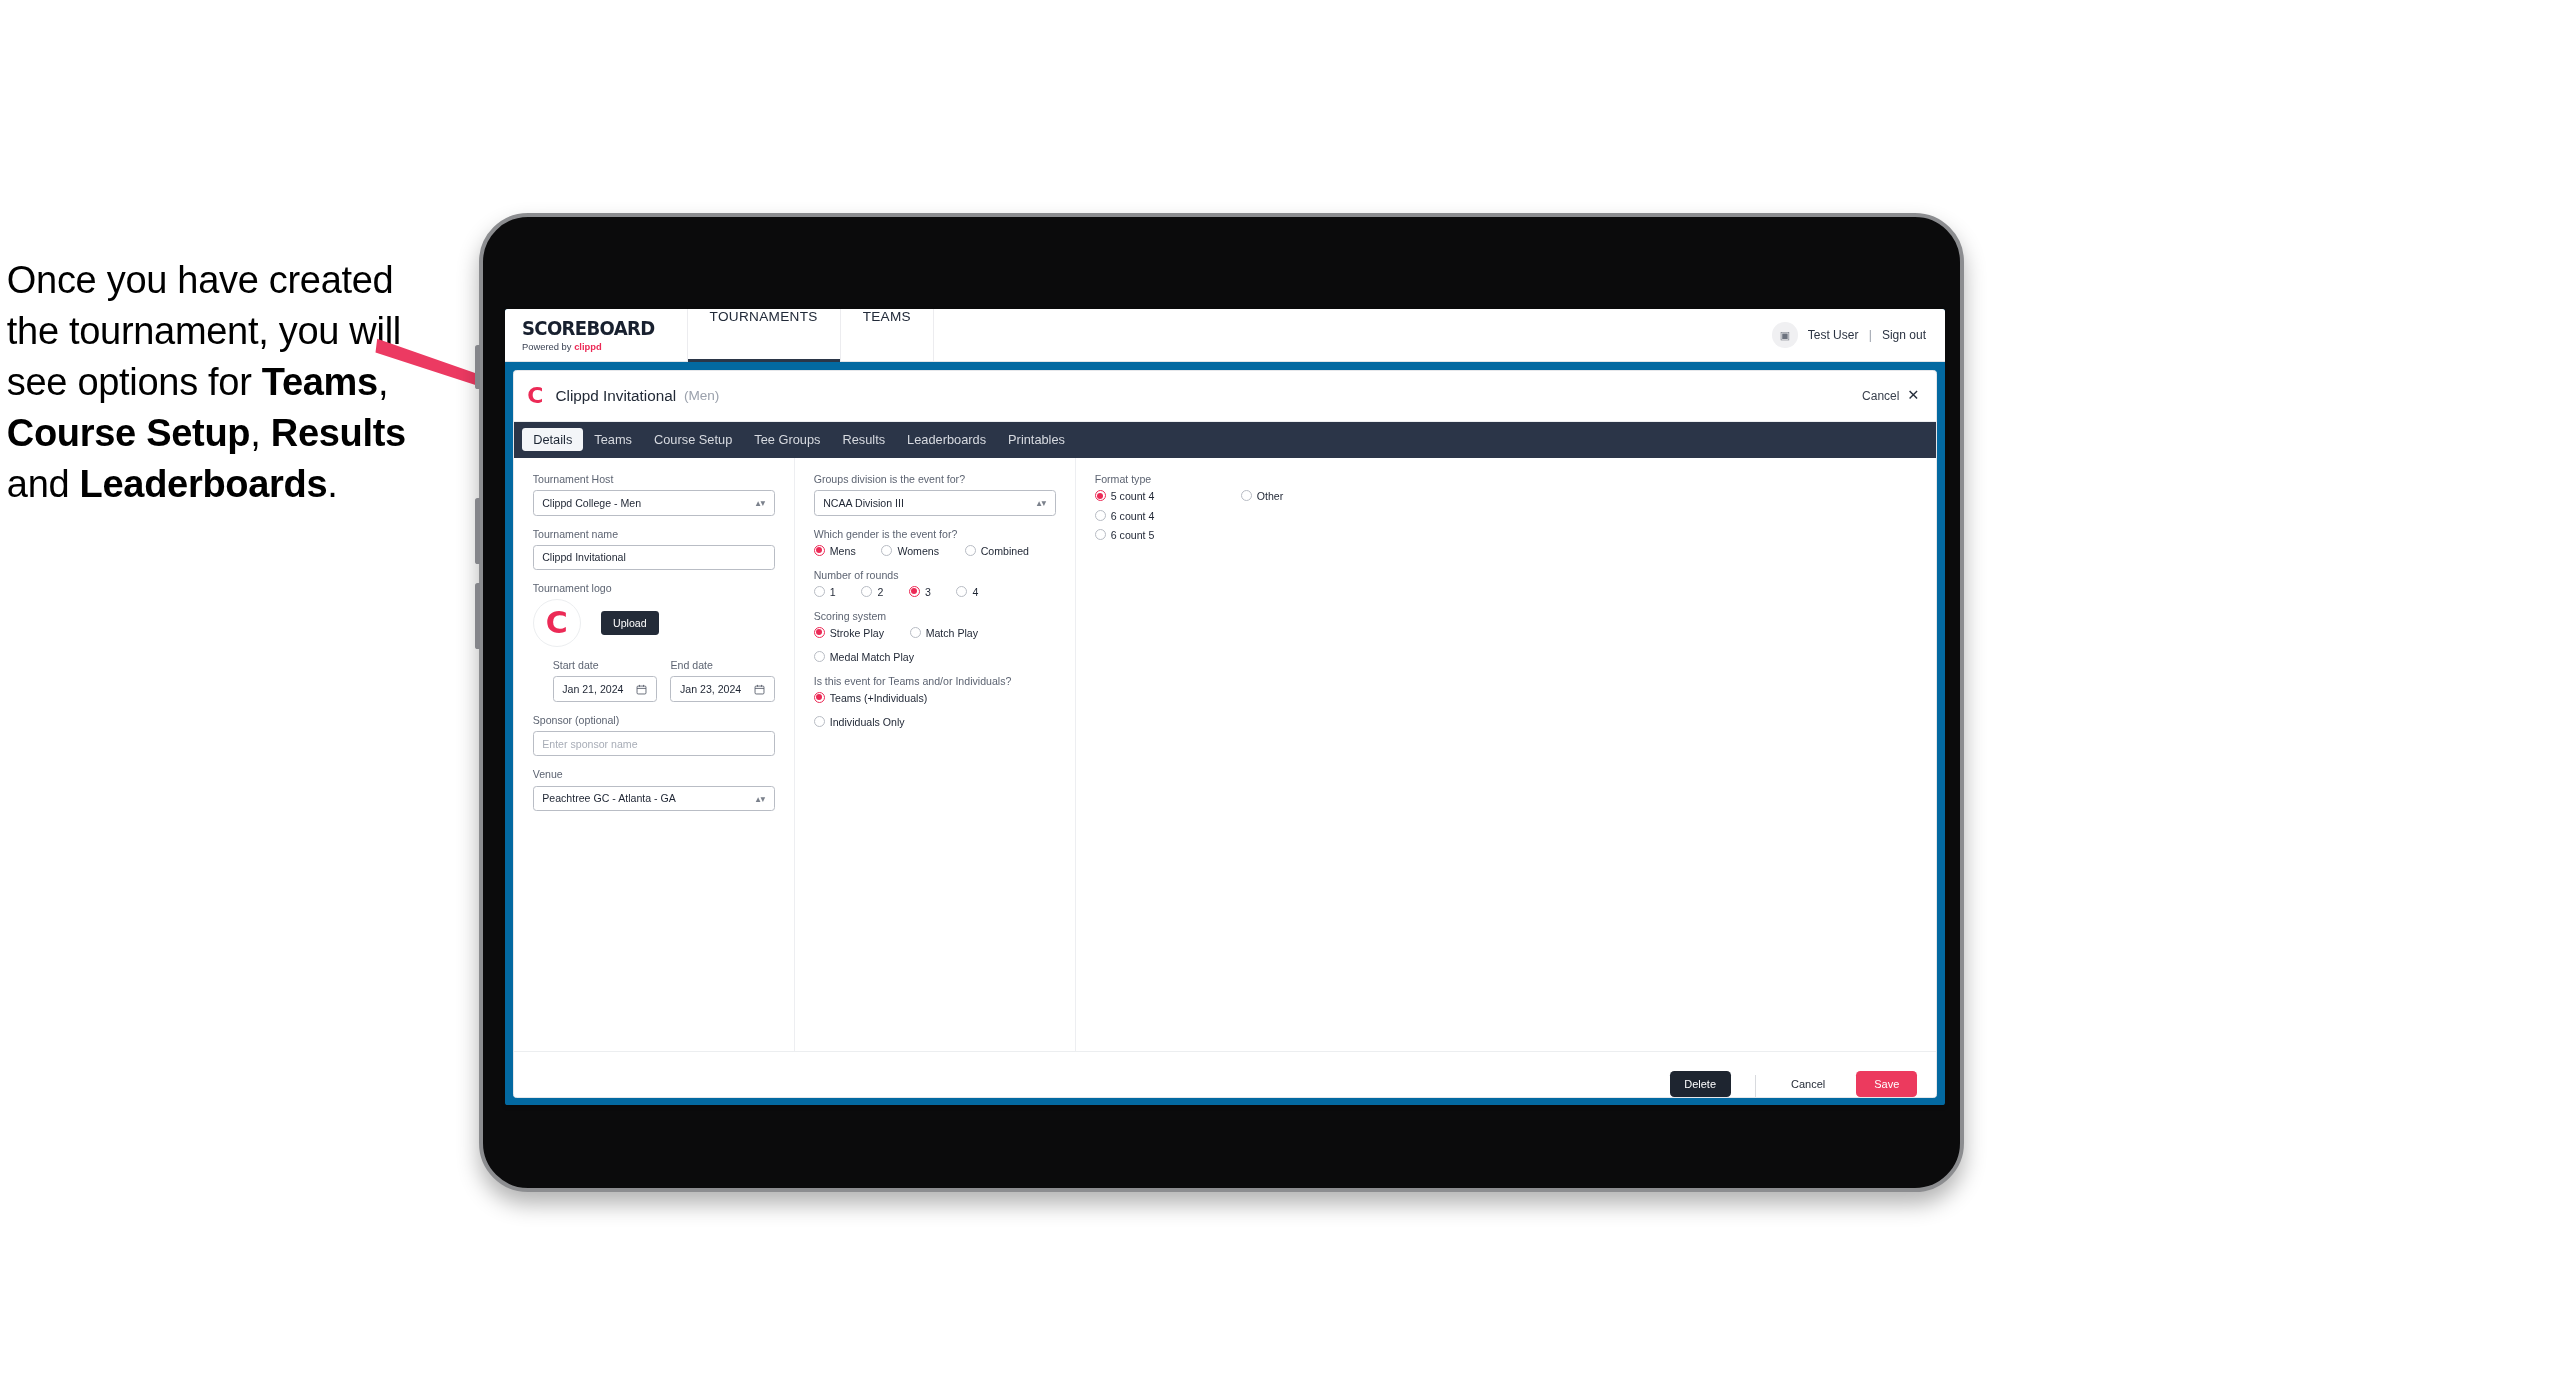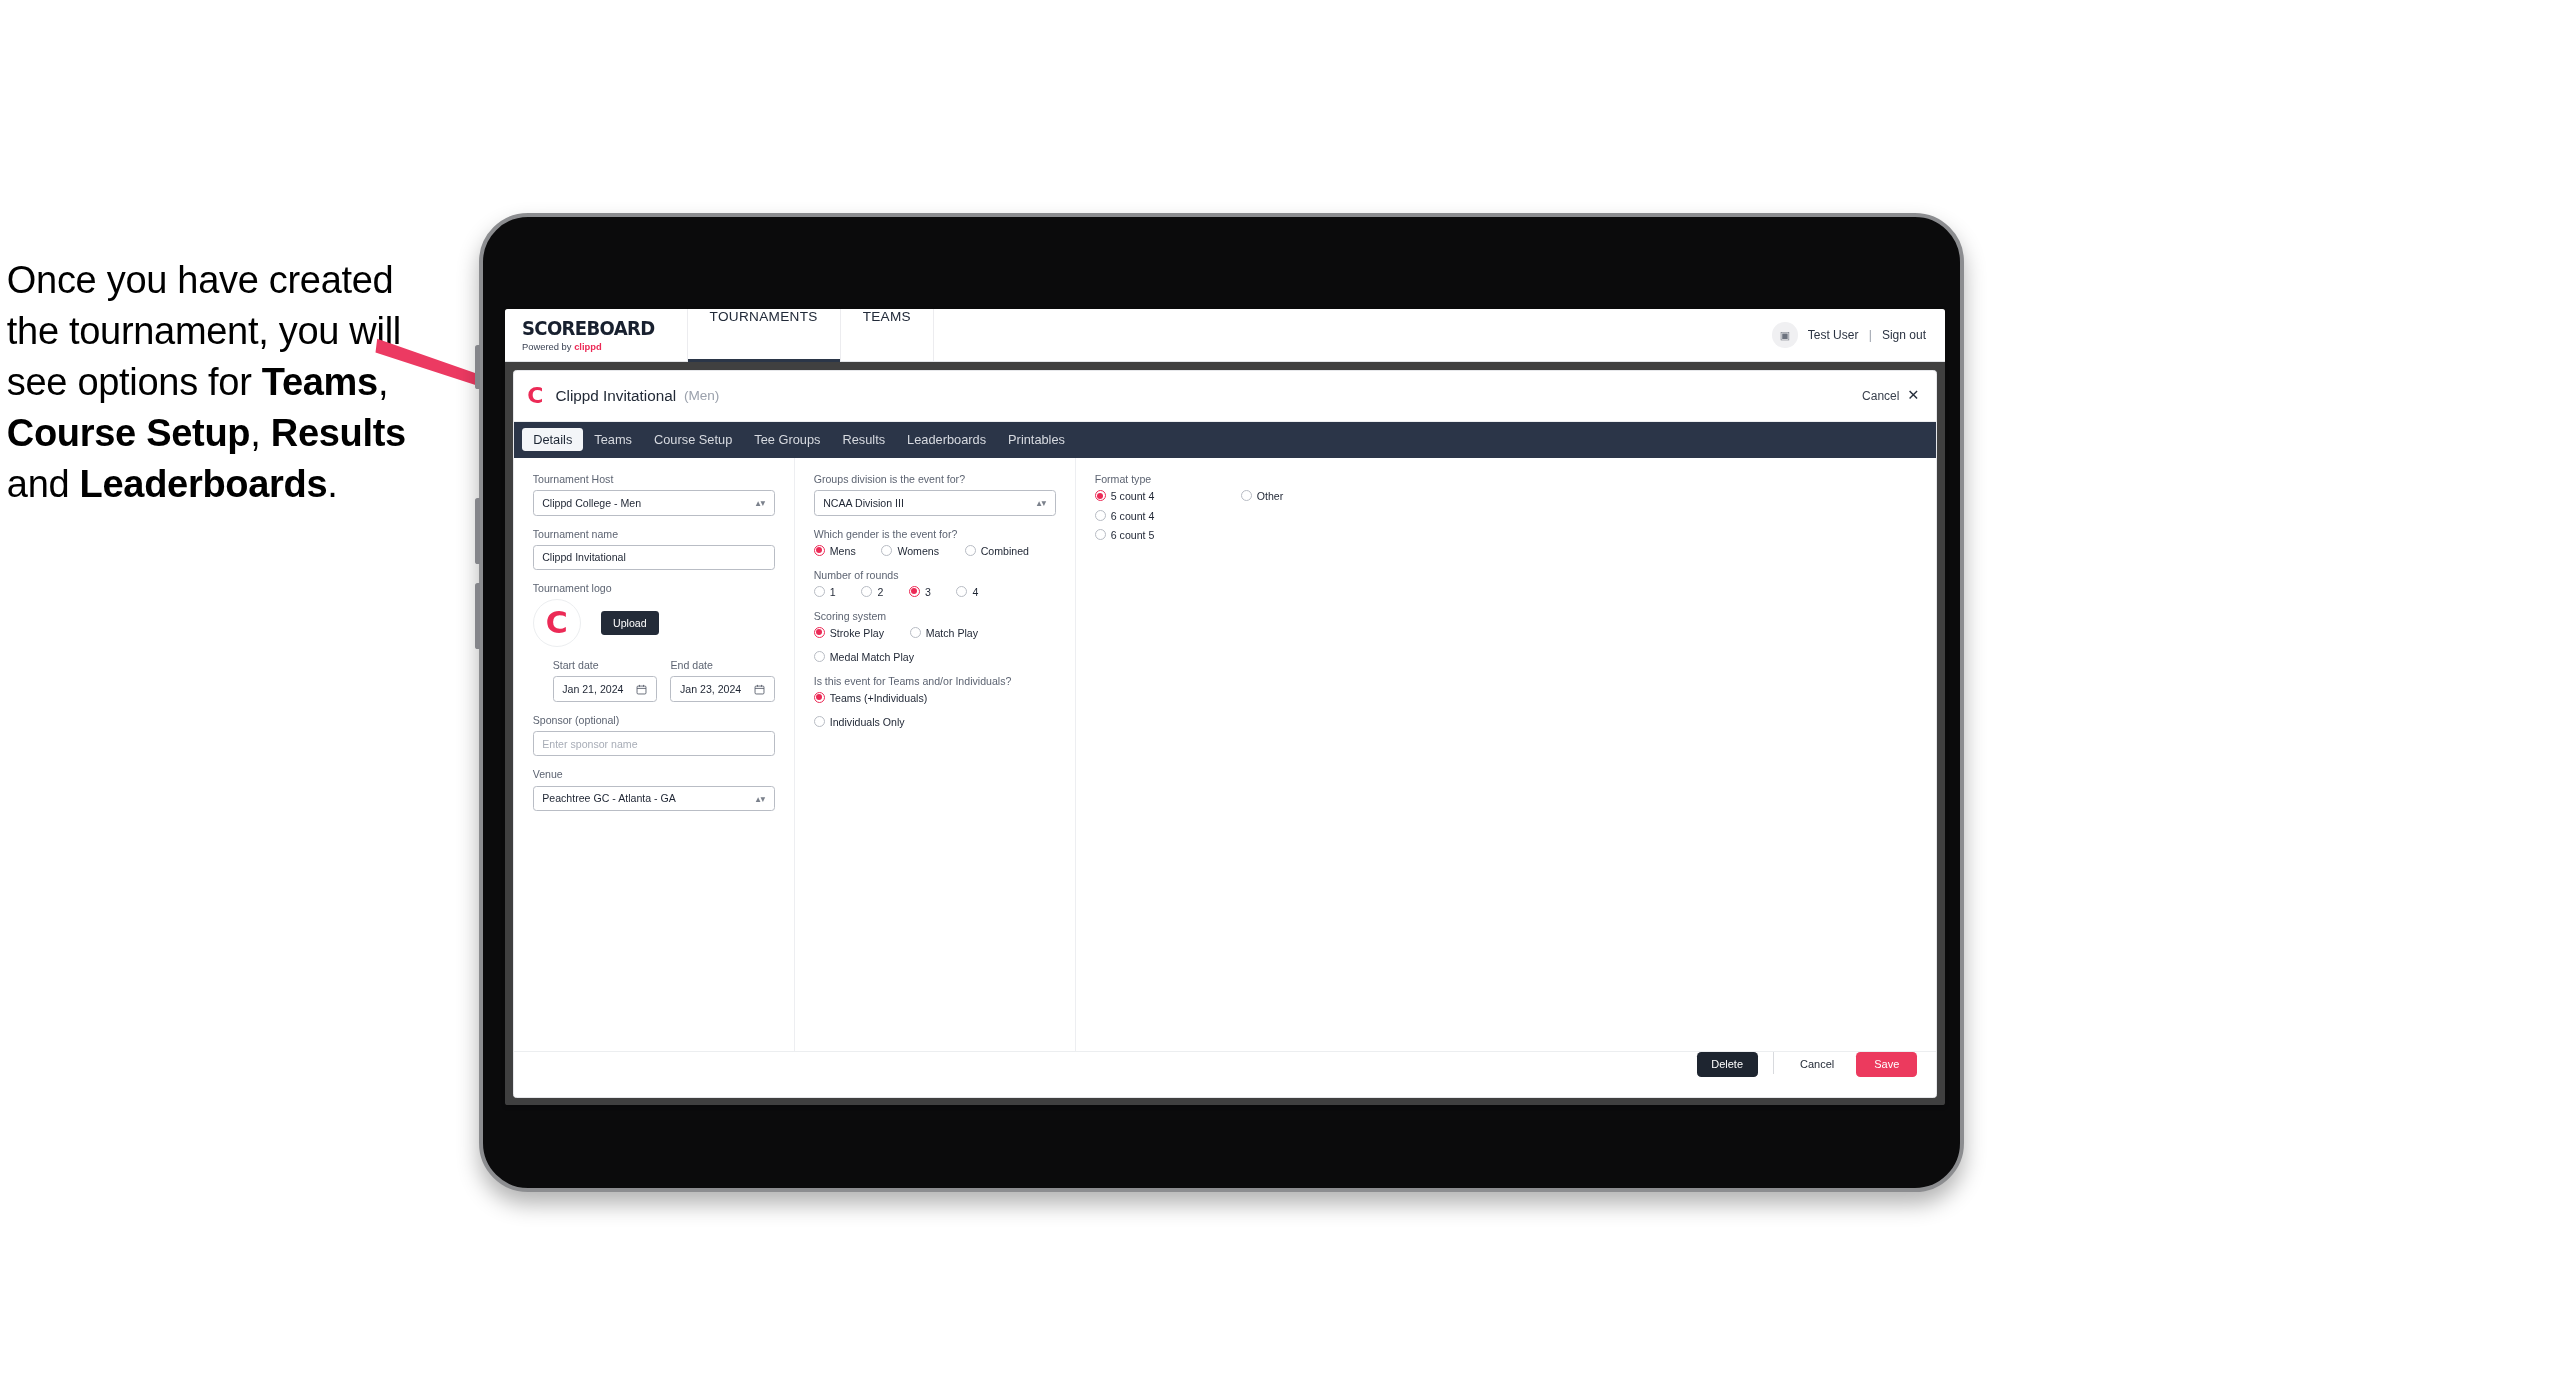--- a/index.html
+++ b/index.html
@@ -49,21 +49,21 @@
     border-radius: 50%; background: #131317;
   }
   .cam-1 { top: 351px; }
   .cam-2 { top: 407px; background: #15182a; }
 
   
   .screen {
     position: absolute;
     left: 22px; top: 92px;
     width: 1440px; height: 796px;
-    background: #404040;
+    background: #0369a1;
     border-radius: 2.6px;
     overflow: hidden;
     box-shadow: 0 1.7px 4.3px rgba(0,0,0,0.18);
   }
 
   
   .topnav {
     display: flex; align-items: stretch;
     height: 53px;
     background: #ffffff;
@@ -223,22 +223,22 @@
 
   .rstack { margin-bottom: 12px; }
   .rstack .ritem { margin-bottom: 7.7px; }
   .fmt-wrap { display: flex; }
   .fmt-col-a { width: 146px; }
   .fmt-col-b { flex: 1; }
 
   
   .card-foot {
     height: 46px; border-top: 0.9px solid #eceef0;
-    display: flex; align-items: flex-start; justify-content: flex-end;
-    gap: 0; padding-right: 19px; background: #fff;
+    display: flex; align-items: flex-end; justify-content: flex-end;
+    gap: 9px; padding-right: 19px; background: #fff;
   }
   .btn-delete {
     background: #1e2530; color: #fff; font-size: 11px;
     border-radius: 4.3px; padding: 6.8px 14.5px; cursor: pointer; border: none;
   }
   .foot-sep { width: 0.9px; height: 22px; background: #d8dade; margin: 0 15.3px; }
   .btn-cancel {
     background: transparent; color: #252c38; font-size: 11px;
     padding: 6.8px 11px; cursor: pointer; border: none;
   }

